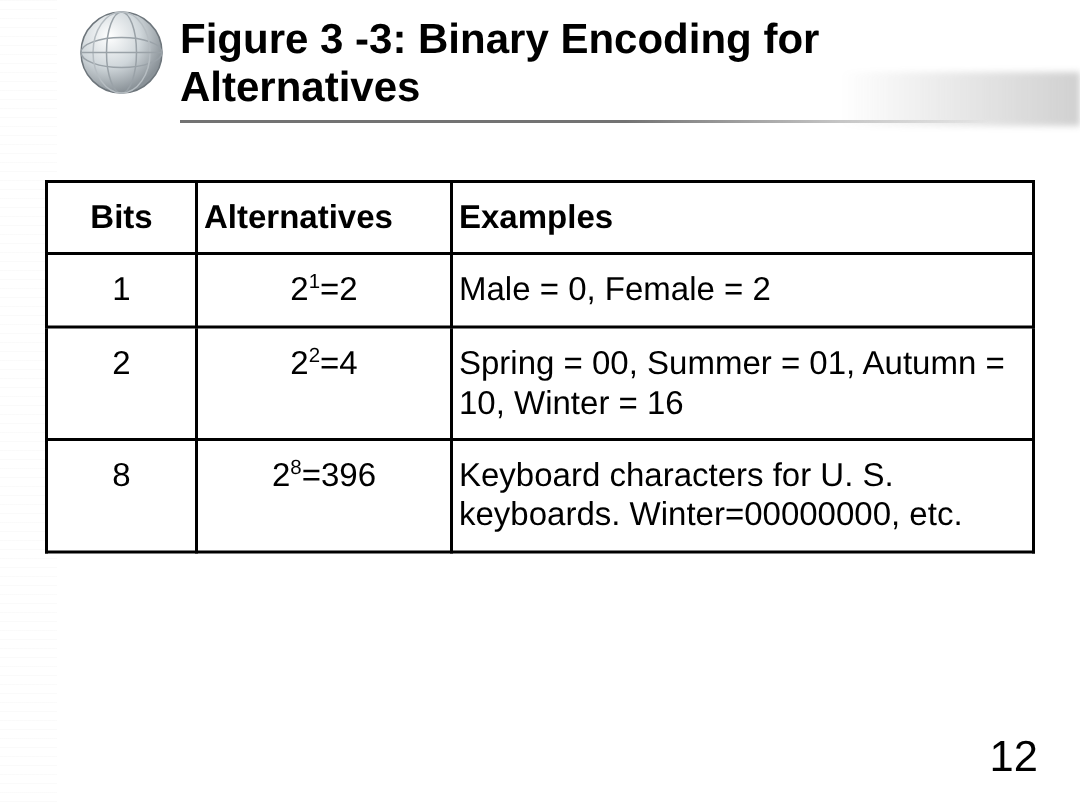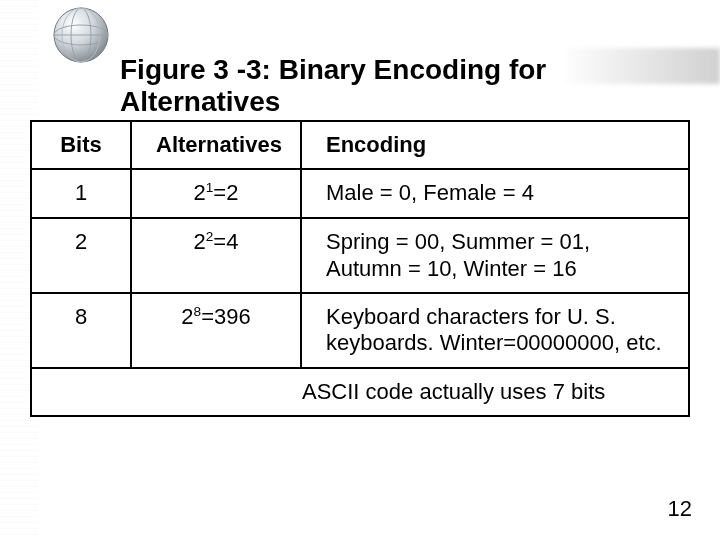--- a/index.html
+++ b/index.html
@@ -45,21 +45,20 @@
     top: 6px;
     width: 58px;
     height: 58px;
     pointer-events: none;
   }
   .title-block {
     position: absolute;
     left: 120px;
     top: 10px;
     width: 540px;
-    margin-top: 44px;
   }
   .title-block h1 {
     margin: 0;
     font-size: 28px;
     font-weight: bold;
     line-height: 1.15;
   }
   .title-block .underline {
     margin-top: 6px;
     height: 2px;
@@ -79,37 +78,37 @@
   table.enc {
     border-collapse: collapse;
     width: 100%;
     table-layout: fixed;
   }
   table.enc col.c-bits { width: 100px; }
   table.enc col.c-alt  { width: 170px; }
   table.enc col.c-ex   { width: auto; }
   table.enc th, table.enc td {
     border: 2px solid #000;
-    padding: 10px 24px;
+    padding: 10px 4px;
     font-size: 22px;
     line-height: 1.2;
     vertical-align: top;
     text-align: left;
     background: #fff;
   }
   table.enc .center { text-align: center; }
   table.enc .sup { font-size: 0.62em; vertical-align: super; }
   .footnote-cell {
     font-size: 22px;
   }
   .page-number {
     position: absolute;
     right: 28px;
     bottom: 18px;
-    font-size: 22px;
+    font-size: 29px;
   }
 </style>
 </head>
 <body>
 
 <div class="bg-left-edge"></div>
 <div class="bg-right-brush"></div>
 
 <div class="globe">
   <svg viewBox="0 0 58 58" width="58" height="58">
@@ -140,47 +139,44 @@
   <table class="enc">
     <colgroup>
       <col class="c-bits">
         <col class="c-alt">
         <col class="c-ex">
     </colgroup>
     <tbody>
         <tr>
       <th class="center">Bits</th>
       <th>Alternatives</th>
-      <th>Encoding</th>
+      <th>Examples</th>
     </tr>
 
     <tr>
       <td class="center">1</td>
       <td class="center">
         <span>2</span><span class="sup">1</span><span>=2</span>
       </td>
-      <td>Male = 0, Female = 4</td>
+      <td>Male = 0, Female = 2</td>
     </tr>
 
     <tr>
       <td class="center">2</td>
       <td class="center">
         <span>2</span><span class="sup">2</span><span>=4</span>
       </td>
       <td>Spring = 00, Summer = 01, Autumn = 10, Winter = 16</td>
     </tr>
 
     <tr>
       <td class="center">8</td>
       <td class="center">
         <span>2</span><span class="sup">8</span><span>=396</span>
       </td>
       <td>Keyboard characters for U. S. keyboards. Winter=00000000, etc.</td>
     </tr>
 
-    <tr>
-      <td class="footnote-cell" colspan="3" style="padding-left:270px;">ASCII code actually uses 7 bits</td>
-    </tr>
   </tbody>
     </table>
 </div>
 
 <div class="page-number">12</div>
 
 </body></html>

